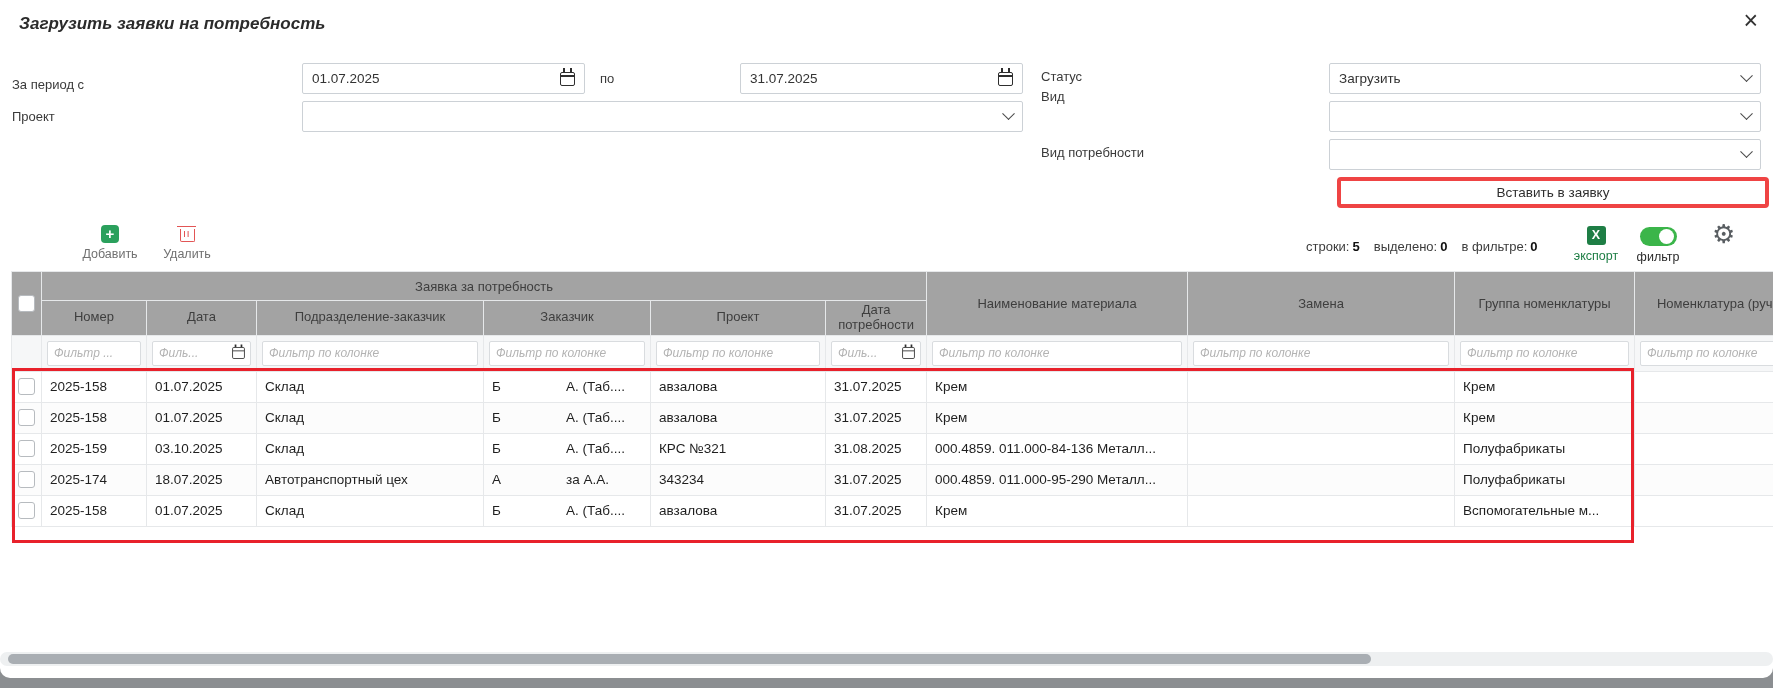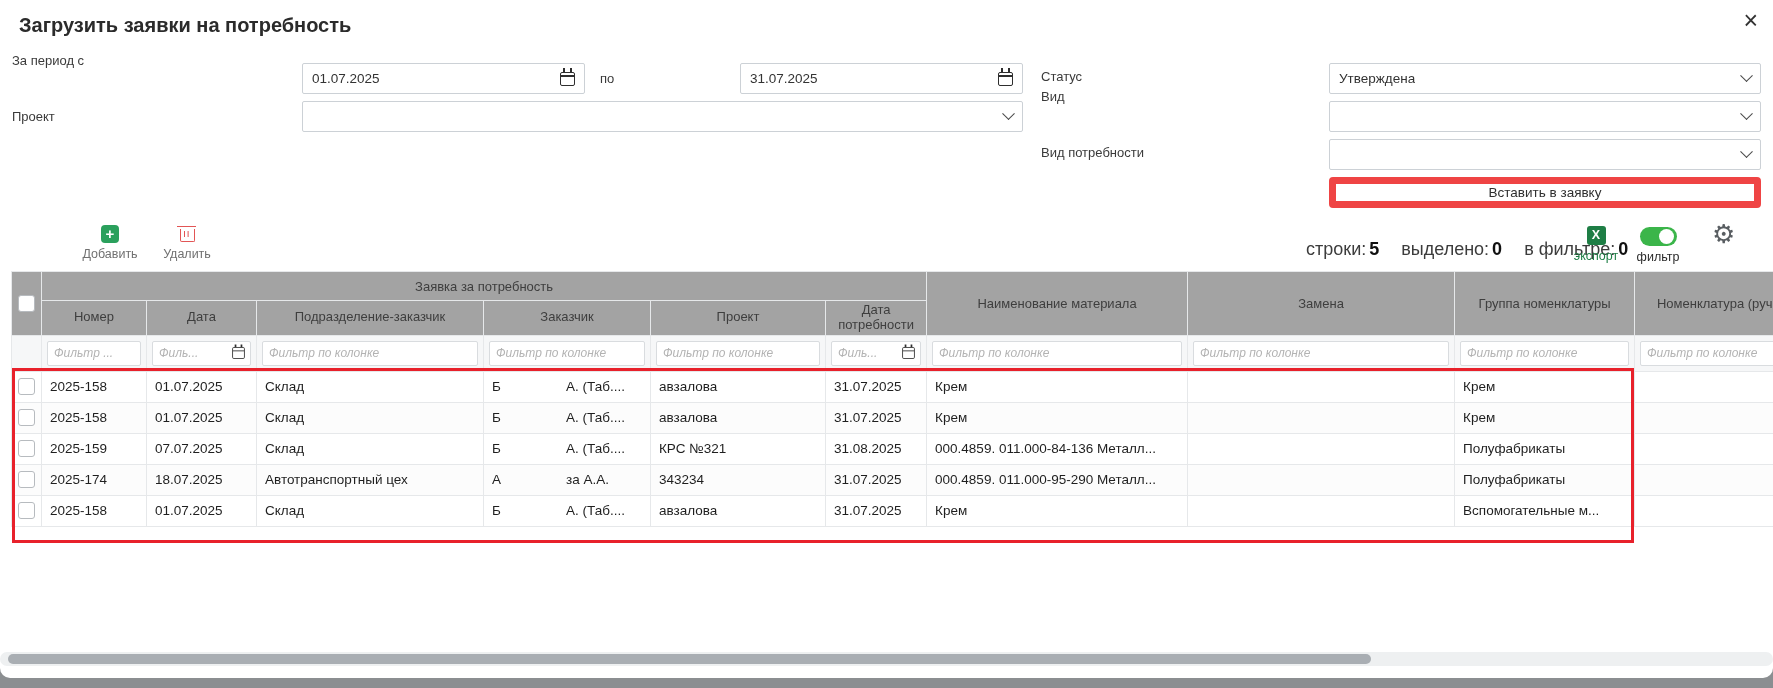--- a/index.html
+++ b/index.html
@@ -4,40 +4,40 @@
 <style>
   html,body{margin:0;padding:0;}
   body{
     width:1773px;height:688px;position:relative;overflow:hidden;
     background:#8b8e91;
     font-family:"Liberation Sans","DejaVu Sans",sans-serif;
     font-size:13px;color:#333;
   }
   .modal{position:absolute;left:0;top:0;width:1773px;height:678px;background:#fff;border-radius:0 0 10px 10px;}
 
-  .title{position:absolute;left:19px;top:14px;font-size:20px;font-weight:700;color:#2b2b2b;}
+  .title{position:absolute;left:19px;top:14px;font-size:17px;font-weight:700;color:#2b2b2b;font-style:italic;}
   .close{position:absolute;right:15px;top:8px;font-size:25px;color:#333;cursor:pointer;line-height:1;}
 
   .lbl{position:absolute;font-size:13px;color:#3a3a3a;white-space:nowrap;}
 
   .field{
     position:absolute;height:31px;background:#fff;border:1px solid #ccd1d6;border-radius:2px;
     box-sizing:border-box;display:flex;align-items:center;justify-content:space-between;
     padding:0 9px;font-size:13.5px;color:#333;cursor:pointer;
   }
   .field .val{white-space:nowrap;overflow:hidden;}
 
   .btn{
     position:absolute;height:31px;box-sizing:border-box;display:flex;align-items:center;justify-content:center;
     font-size:13.5px;color:#2f2f2f;background:#fff;border-radius:4px;cursor:pointer;
   }
   .btn-load{border:1px solid #8fcaa3;}
-  .btn-insert{border:7px solid #ef4444;}
-
-  #lbl-period{left:12px;top:53px}
+  .btn-insert{border:4px solid #ef4444;margin-left:8px;}
+
+  #lbl-period{left:12px;top:77px}
   #inp-date-from{left:302px;top:63px;width:283px}
   #lbl-po{left:600px;top:71px}
   #inp-date-to{left:740px;top:63px;width:283px}
   #lbl-status{left:1041px;top:69px}
   #sel-status{left:1329px;top:63px;width:432px}
   #lbl-project{left:12px;top:109px}
   #sel-project{left:302px;top:101px;width:721px}
   #lbl-kind{left:1041px;top:89px}
   #sel-kind{left:1329px;top:101px;width:432px}
   #lbl-need-kind{left:1041px;top:145px}
@@ -47,21 +47,21 @@
 
   
   .tool{position:absolute;text-align:center;font-size:12.5px;color:#707070;cursor:pointer;}
   .icon-slot{height:19px;display:flex;align-items:center;justify-content:center;margin-bottom:4px;}
   #tool-add{left:74px;top:224px;width:72px}
   #tool-del{left:152px;top:224px;width:70px}
   #tool-export{left:1568px;top:226px;width:56px}
   #tool-filter{left:1628px;top:227px;width:60px}
   .export-label{color:#1e7e45;text-align:center;}
   .filter-label{color:#2b2b2b;}
-  .counts{position:absolute;left:1306px;top:239px;display:flex;gap:22px;font-size:18px;color:#3c3c3c;white-space:nowrap;}
+  .counts{position:absolute;left:1306px;top:239px;display:flex;gap:14px;font-size:13px;color:#3c3c3c;white-space:nowrap;}
   .counts b{color:#101010;margin-left:3px;font-weight:700;}
   .gear{position:absolute;left:1712px;top:221px;font-size:26px;color:#595e62;cursor:pointer;line-height:1;}
 
   
   .add-icon{width:18px;height:18px;background:#2aa05c;border-radius:4px;color:#fff;font-size:15px;font-weight:700;line-height:18px;text-align:center;}
   .trash{width:13px;height:12px;border:1.5px solid #e25555;border-top:none;border-radius:0 0 2px 2px;position:relative;margin-top:4px;}
   .trash::before{content:"";position:absolute;top:-3.5px;left:-4px;width:19px;height:1.5px;background:#e25555;}
   .trash::after{content:"";position:absolute;top:2px;left:3px;width:1.5px;height:6px;background:#e25555;box-shadow:3.6px 0 0 #e25555;}
   .excel{width:19px;height:19px;background:#1e7e45;border-radius:3px;color:#fff;font-size:12.5px;font-weight:700;line-height:19px;text-align:center;}
   .toggle{width:37px;height:19px;border-radius:10px;background:#3bb54a;position:relative;}
@@ -113,21 +113,21 @@
     <span class="val">01.07.2025</span>
     <span class="cal"></span>
   </div>
   <div class="lbl" id="lbl-po">по</div>
   <div class="field" id="inp-date-to">
     <span class="val">31.07.2025</span>
     <span class="cal"></span>
   </div>
   <div class="lbl" id="lbl-status">Статус</div>
   <div class="field" id="sel-status">
-    <span class="val">Утверждена</span>
+    <span class="val">Загрузить</span>
     <span class="chev"></span>
   </div>
 
   <div class="lbl" id="lbl-project">Проект</div>
   <div class="field" id="sel-project">
     <span class="val"></span>
     <span class="chev"></span>
   </div>
   <div class="lbl" id="lbl-kind">Вид</div>
   <div class="field" id="sel-kind">
@@ -254,21 +254,21 @@
     <td>авзалова</td>
     <td>31.07.2025</td>
     <td>Крем</td>
     <td></td>
     <td>Крем</td>
     <td></td>
   </tr>
           <tr>
     <td class="cb-cell"><span class="cb"></span></td>
     <td>2025-159</td>
-    <td>07.07.2025</td>
+    <td>03.10.2025</td>
     <td>Склад</td>
     <td>
       <div class="cust">
         <span class="cust-code">Б</span>
         <span>А. (Таб....</span>
       </div>
     </td>
     <td>КРС №321</td>
     <td>31.08.2025</td>
     <td>000.4859. 011.000-84-136 Металл...</td>

